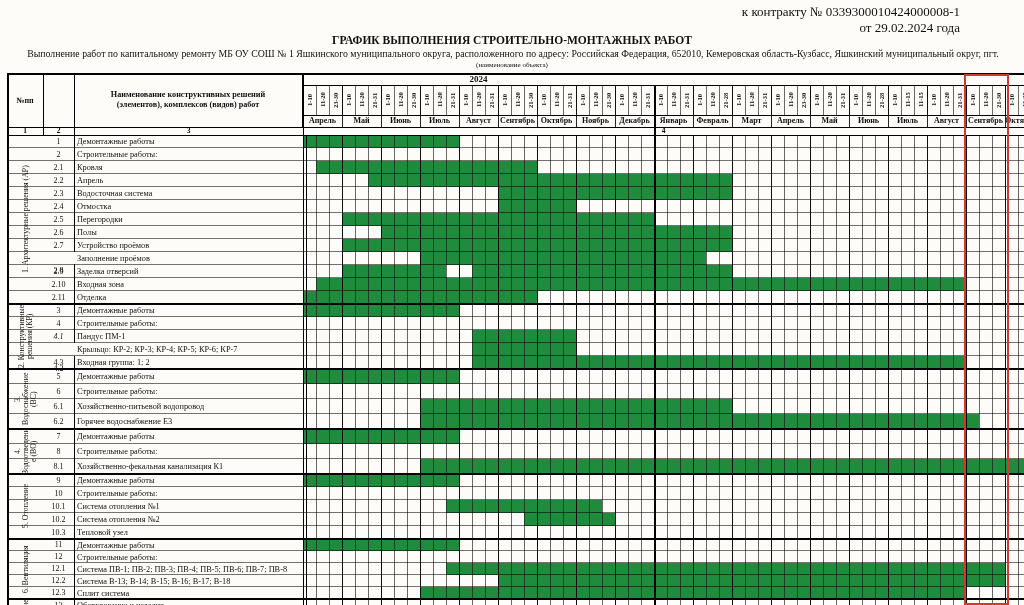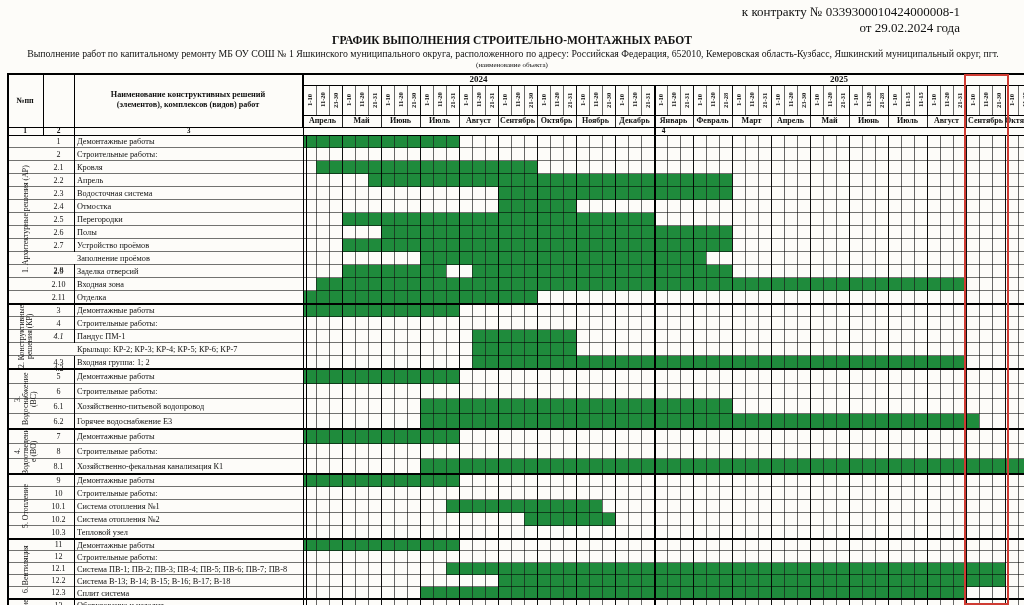--- a/index.html
+++ b/index.html
@@ -70,21 +70,20 @@
       <div class="abs bar" style="left: 420px; top: 587px; width: 546px; height: 12px; background: rgb(31, 139, 60); z-index: 1;"></div>
       <div class="abs vlines-minor" style="left: 303px; top: 85px; width: 721px; height: 30px; z-index: 2;"></div>
       <div class="abs vlines-minor" style="left: 303px; top: 135px; width: 721px; height: 470px; z-index: 2;"></div>
       <div class="abs vlines-month" style="left: 303px; top: 85px; width: 721px; height: 42px; z-index: 3;"></div>
       <div class="abs vlines-month" style="left: 303px; top: 135px; width: 721px; height: 470px; z-index: 3;"></div>
       <div class="abs cellline" style="left: 654px; top: 85px; width: 1.5px; height: 520px; z-index: 3;"></div>
       <div class="abs hdr-pp" style="left: 7px; top: 73px; width: 36px; height: 54px; display: flex; align-items: center; justify-content: center; border-right: 1px solid rgb(0, 0, 0); z-index: 4;">№пп</div>
       <div class="abs " style="left: 43px; top: 73px; width: 31px; height: 54px; border-right: 1px solid rgb(0, 0, 0); z-index: 4;"></div>
       <div class="abs hdr-name" style="left: 74px; top: 73px; width: 229px; height: 54px; display: flex; align-items: center; justify-content: center; padding: 0px 14px; box-sizing: border-box; border-right: 1px solid rgb(0, 0, 0); z-index: 4;">Наименование конструктивных решений (элементов), комплексов (видов) работ</div>
       <div class="abs year" style="left: 303px; top: 73px; width: 351px; height: 12px; z-index: 4; line-height: 12px;">2024</div>
-      <div class="abs year" style="left: 654px; top: 73px; width: 370px; height: 12px; z-index: 4; line-height: 12px;">2025</div>
       <div class="abs month" style="left: 303px; top: 115px; width: 39px; height: 12px; z-index: 4; line-height: 12px;">Апрель</div>
       <div class="abs range" style="left: 303px; top: 85px; width: 13px; height: 30px; z-index: 4;">1-10</div>
       <div class="abs range" style="left: 316px; top: 85px; width: 13px; height: 30px; z-index: 4;">11-20</div>
       <div class="abs range" style="left: 329px; top: 85px; width: 13px; height: 30px; z-index: 4;">23-30</div>
       <div class="abs month" style="left: 342px; top: 115px; width: 39px; height: 12px; z-index: 4; line-height: 12px;">Май</div>
       <div class="abs range" style="left: 342px; top: 85px; width: 13px; height: 30px; z-index: 4;">1-10</div>
       <div class="abs range" style="left: 355px; top: 85px; width: 13px; height: 30px; z-index: 4;">11-20</div>
       <div class="abs range" style="left: 368px; top: 85px; width: 13px; height: 30px; z-index: 4;">21-31</div>
       <div class="abs month" style="left: 381px; top: 115px; width: 39px; height: 12px; z-index: 4; line-height: 12px;">Июнь</div>
       <div class="abs range" style="left: 381px; top: 85px; width: 13px; height: 30px; z-index: 4;">1-10</div>

